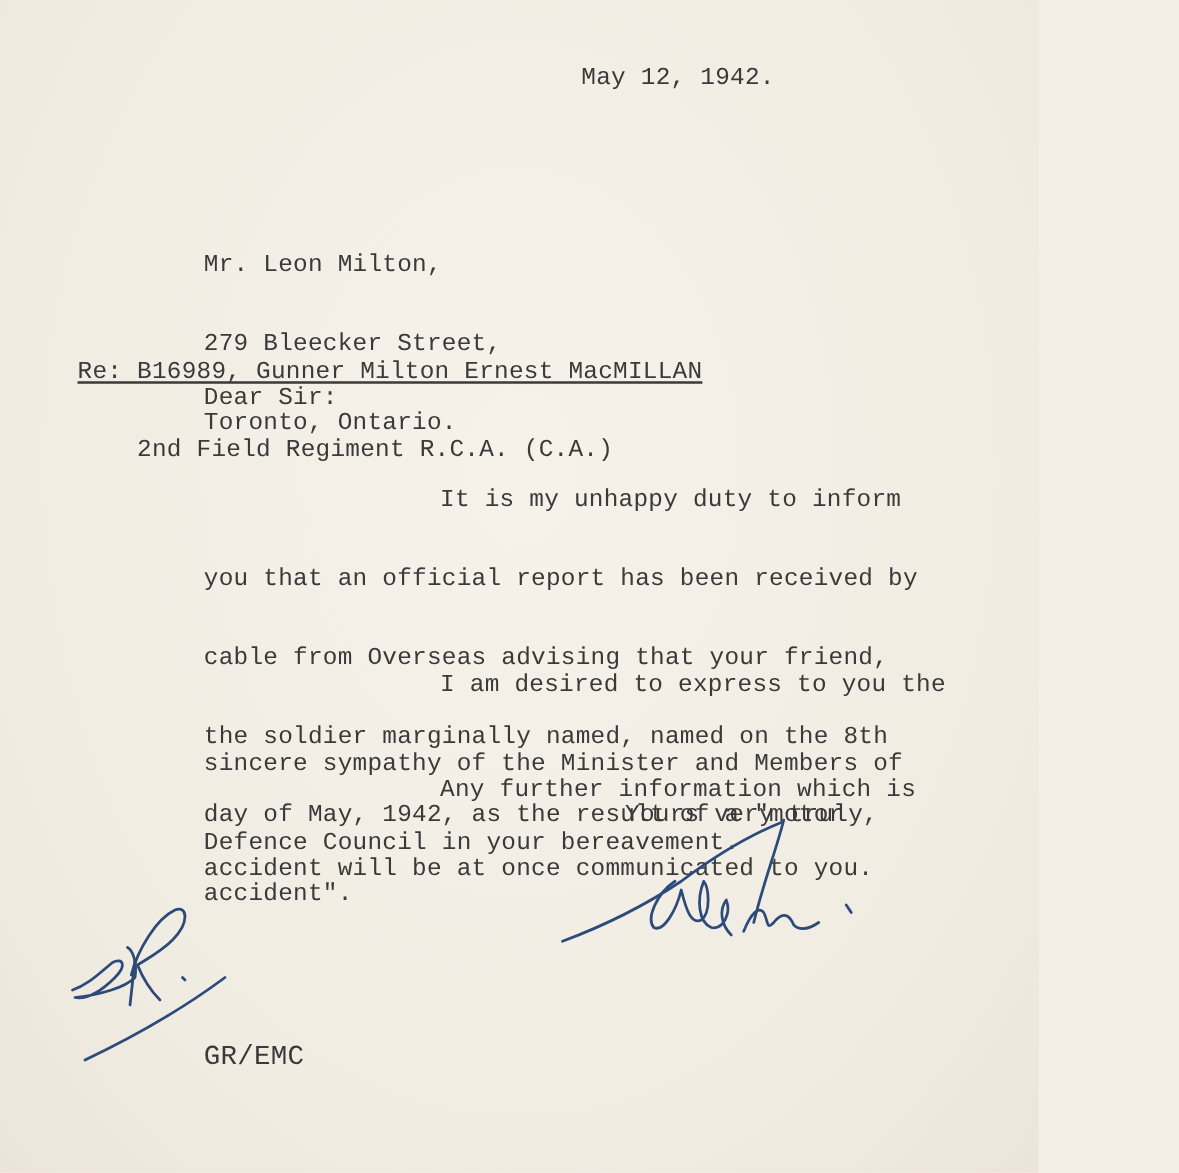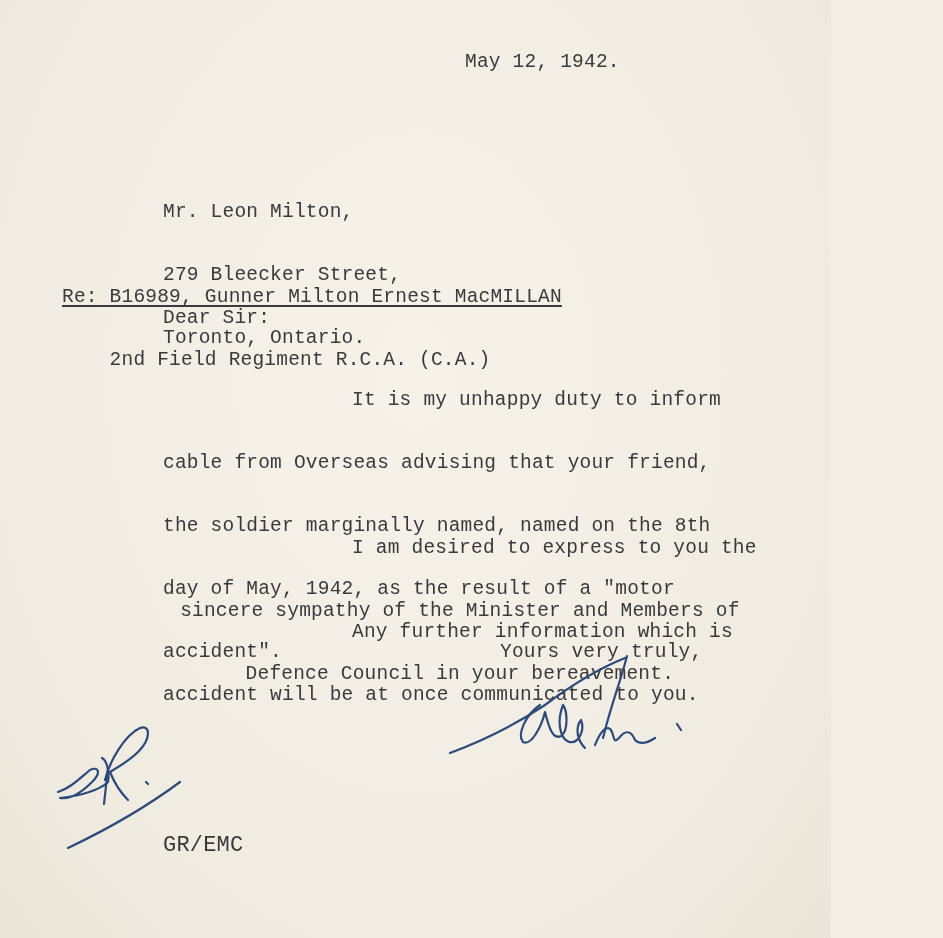--- a/index.html
+++ b/index.html
@@ -13,21 +13,21 @@
       position: relative; width: 831px; height: 938px;
       background: radial-gradient(ellipse at 50% 40%, #f6f2ea 0%, #f1ece2 70%, #ebe5d9 100%);
     }
     .t { position: absolute; font-size: 19.5px; line-height: 21px; white-space: pre; letter-spacing: 0.2px; }
     .date { left: 465px; top: 52px; }
     .addr { left: 163px; top: 160px; }
     .re { left: 62px; top: 245px; }
     .re-line1 { text-decoration: underline; text-decoration-thickness: 2px; text-underline-offset: 3px; }
     .salut { left: 163px; top: 308px; }
     .body1 { left: 163px; top: 348px; }
-    .body2 { left: 163px; top: 496px; text-align: center; }
+    .body2 { left: 163px; top: 496px; }
     .body3 { left: 163px; top: 580px; }
     .closing { left: 490px; top: 642px; margin-left: 10px; }
     .sigblock { left: 490px; top: 748px; }
     .initials { left: 163px; top: 835px; font-size: 22px; }
     .line { display: block; }
     .indent { display: inline-block; width: 189px; }
     svg.sig { position: absolute; overflow: visible; }
   </style>
 </head>
 <body>
@@ -44,20 +44,21 @@
 
   <div class="t re">
     <span class="line re-line1">Re: B16989, Gunner Milton Ernest MacMILLAN</span>
     <span class="line">    2nd Field Regiment R.C.A. (C.A.)</span>
   </div>
 
   <div class="t salut">Dear Sir:</div>
 
   <div class="t body1">
     <span class="line"><span class="indent"></span><span>It is my unhappy duty to inform</span></span>
+    <span class="line">you that an official report has been received by</span>
     <span class="line">cable from Overseas advising that your friend,</span>
     <span class="line">the soldier marginally named, named on the 8th</span>
     <span class="line">day of May, 1942, as the result of a "motor</span>
     <span class="line">accident".</span>
   </div>
 
   <div class="t body2">
     <span class="line"><span class="indent"></span><span>I am desired to express to you the</span></span>
     <span class="line">sincere sympathy of the Minister and Members of</span>
     <span class="line">Defence Council in your bereavement.</span>

